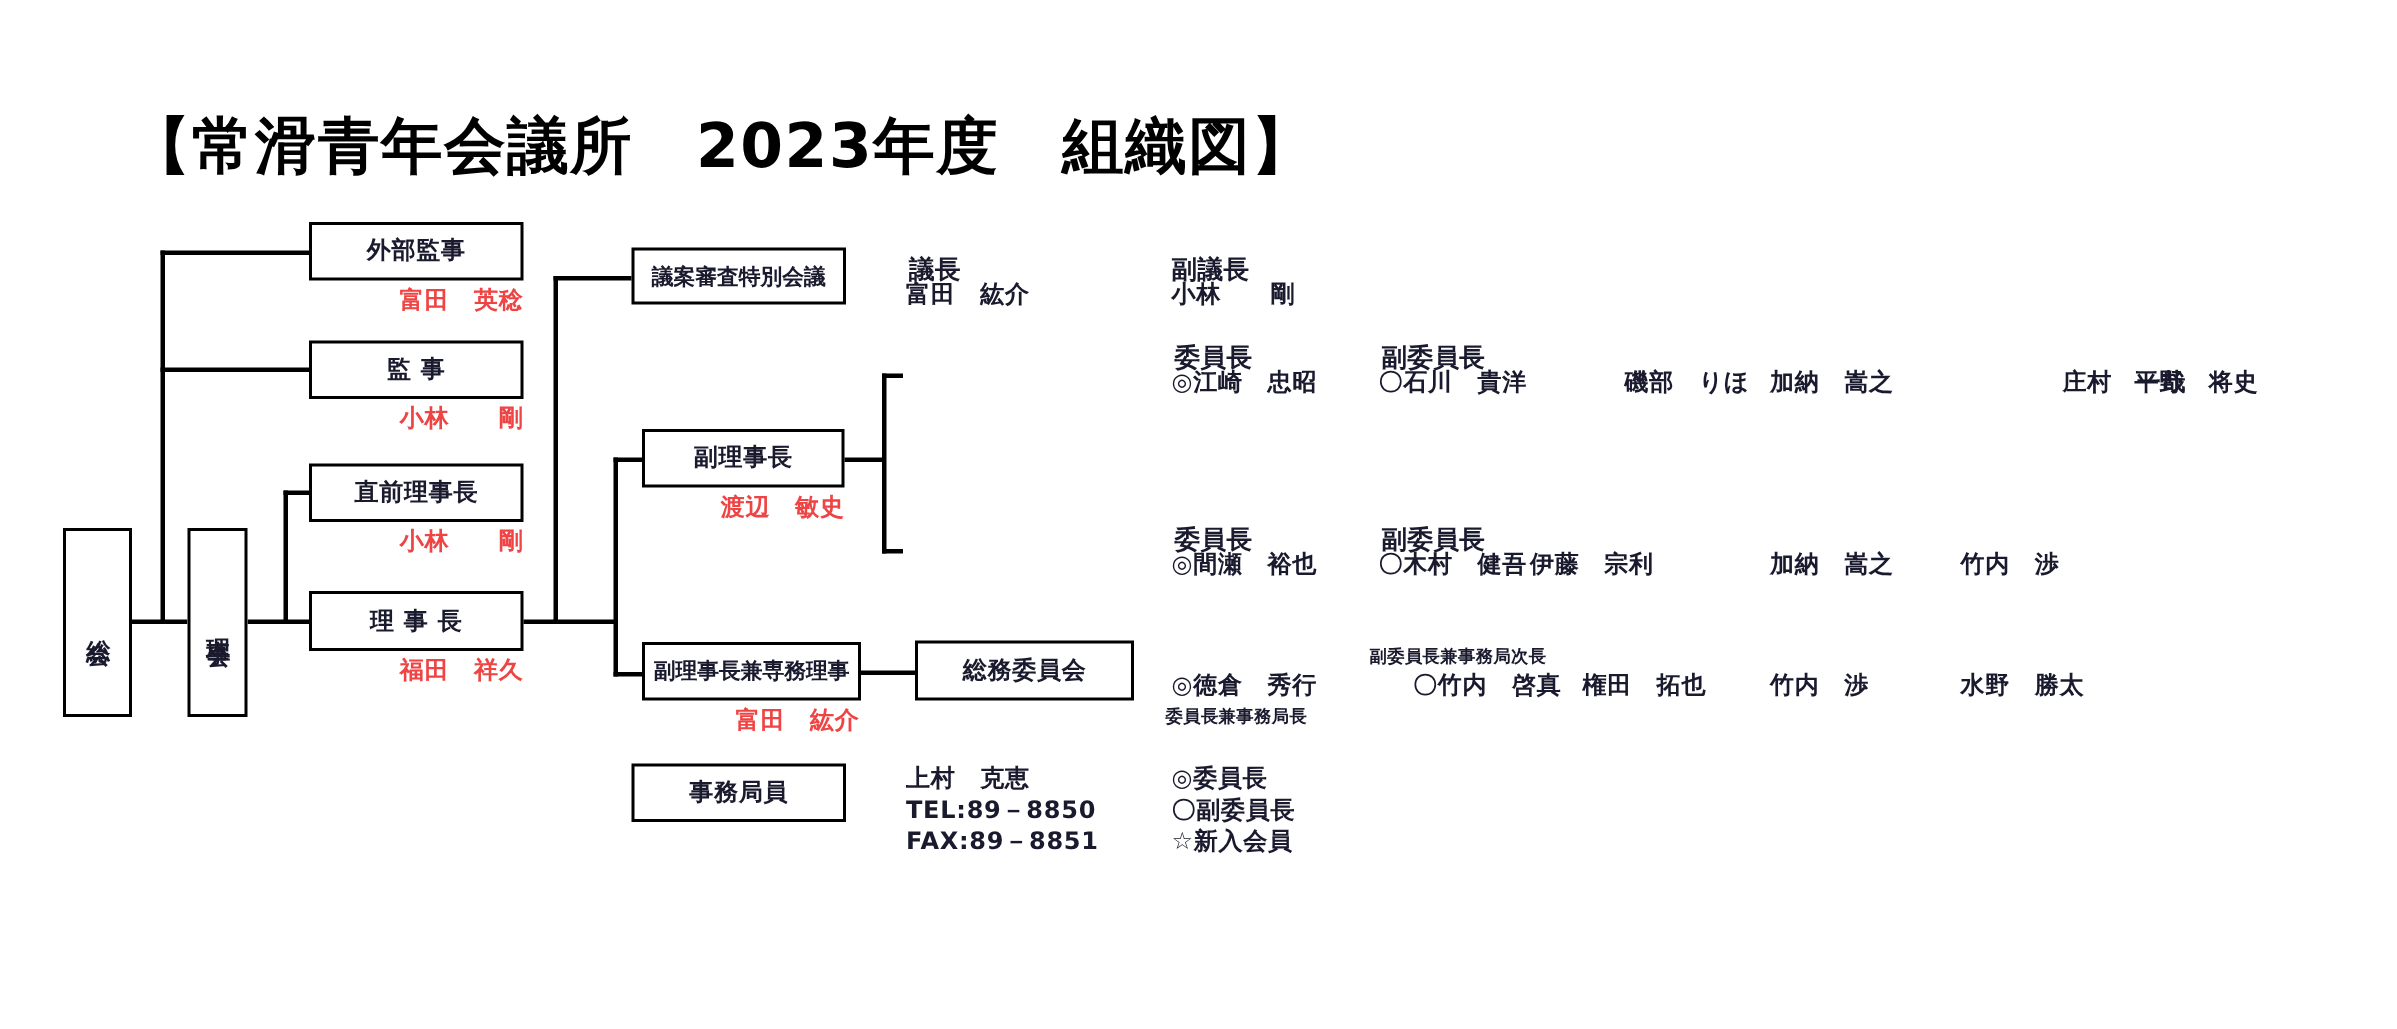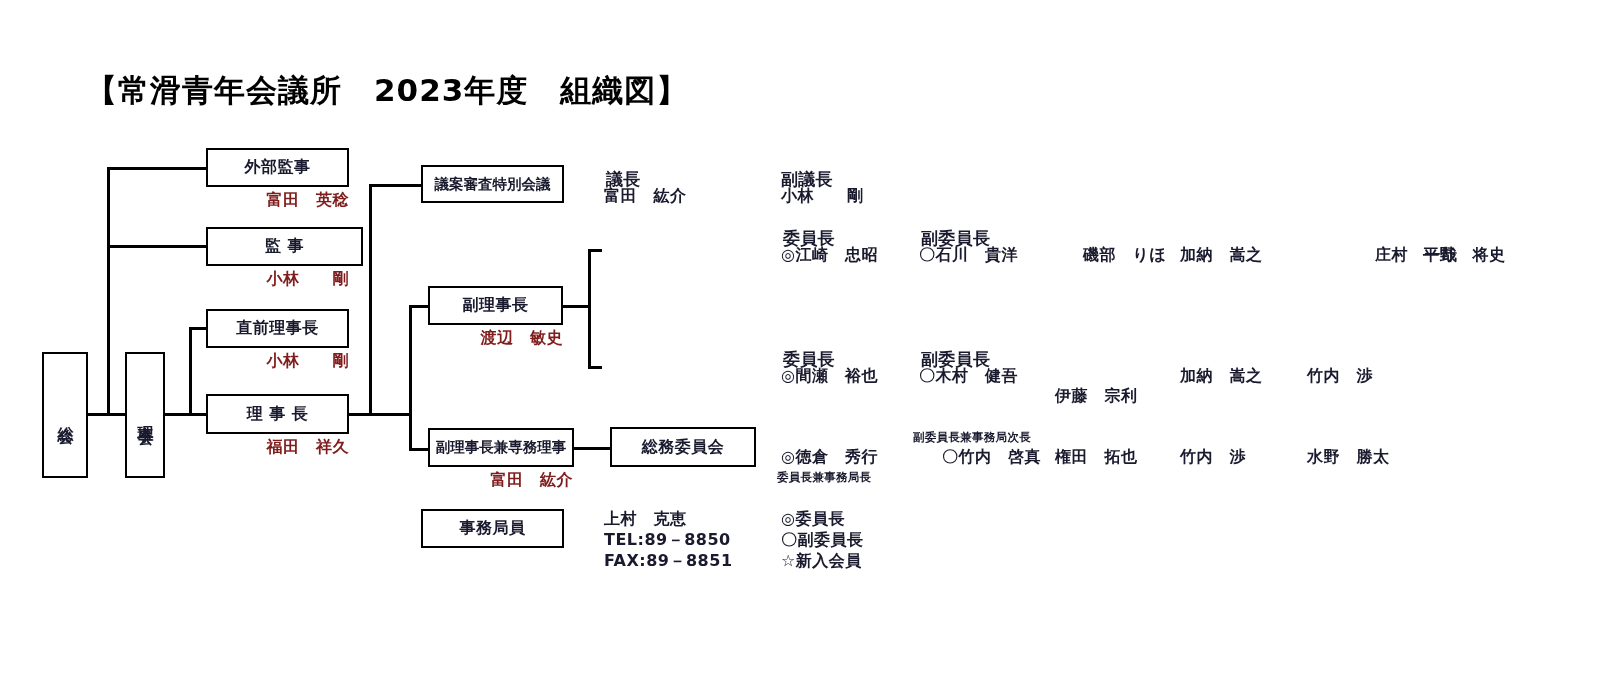--- a/index.html
+++ b/index.html
@@ -9,21 +9,21 @@
     font-family:"DejaVu Sans","Liberation Sans",sans-serif;
     color:#000000;
     overflow:hidden;
     position:relative;
   }
   #root{position:absolute;left:0;top:0;width:1598px;height:686px;}
 
   .title{
     position:absolute;
     left:86px; top:70px;
-    font-size:31px;
+    font-size:41px;
     font-weight:bold;
     letter-spacing:1px;
     white-space:pre;
     color:#000;
   }
 
   
   .box{
     position:absolute;
     border:2.5px solid #000;
@@ -44,21 +44,21 @@
     letter-spacing:2px;
     font-size:16px;
   }
   .box.small{font-size:14.5px;letter-spacing:0px;}
 
   
   .uname{
     position:absolute;
     font-size:16px;
     font-weight:bold;
-    color:#7f1d1d;
+    color:#ef4444;
     white-space:pre;
     letter-spacing:0.5px;
   }
 
   
   .ln{position:absolute;background:#000;}
   .role{
     position:absolute;
     font-size:17px;
     font-weight:bold;
@@ -119,21 +119,21 @@
 
   <div class="ln" style="left:574px;top:447px;width:36px;height:3px;"></div>
 
   <div class="box vert" style="left:42px;top:352px;width:46px;height:126px;">総会</div>
 
   <div class="box vert" style="left:125px;top:352px;width:40px;height:126px;">理事会</div>
 
   <div class="box" style="left:206px;top:148px;width:143px;height:39px;">外部監事</div>
   <div class="uname" style="left:236px;top:190px;width:113px;text-align:right;">富田　英稔</div>
 
-  <div class="box" style="left:206px;top:227px;width:157px;height:39px;">監 事</div>
+  <div class="box" style="left:206px;top:227px;width:143px;height:39px;">監 事</div>
   <div class="uname" style="left:236px;top:269px;width:113px;text-align:right;">小林　　剛</div>
 
   <div class="box" style="left:206px;top:309px;width:143px;height:39px;">直前理事長</div>
   <div class="uname" style="left:236px;top:351px;width:113px;text-align:right;">小林　　剛</div>
 
   <div class="box" style="left:206px;top:394px;width:143px;height:40px;">理 事 長</div>
   <div class="uname" style="left:236px;top:437px;width:113px;text-align:right;">福田　祥久</div>
 
   <div class="box small" style="left:421px;top:165px;width:143px;height:38px;">議案審査特別会議</div>
 
@@ -160,21 +160,21 @@
   <div class="person" style="left:919px;top:245px;">〇石川　貴洋</div>
   <div class="person" style="left:1055px;top:245px;margin-left:28px;">磯部　りほ</div>
   <div class="person" style="left:1180px;top:245px;">加納　嵩之</div>
   <div class="person" style="left:1375px;top:245px;">庄村　一哉</div>
   <div class="person" style="left:1423px;top:245px;">平野　将史</div>
 
   <div class="role" style="left:783px;top:348px;">委員長</div>
   <div class="person" style="left:781px;top:366px;">◎間瀬　裕也</div>
   <div class="role" style="left:921px;top:348px;">副委員長</div>
   <div class="person" style="left:919px;top:366px;">〇木村　健吾</div>
-  <div class="person" style="left:1055px;top:366px;margin-top:20px;">伊藤　宗利</div>
+  <div class="person" style="left:1020px;top:366px;">伊藤　宗利</div>
   <div class="person" style="left:1180px;top:366px;">加納　嵩之</div>
   <div class="person" style="left:1307px;top:366px;">竹内　渉</div>
 
   <div class="role tiny" style="left:777px;top:430px;margin-top:40px;">委員長兼事務局長</div>
   <div class="person" style="left:781px;top:447px;">◎徳倉　秀行</div>
   <div class="role tiny" style="left:913px;top:430px;">副委員長兼事務局次長</div>
   <div class="person" style="left:942px;top:447px;">〇竹内　啓真</div>
   <div class="person" style="left:1055px;top:447px;">権田　拓也</div>
   <div class="person" style="left:1180px;top:447px;">竹内　渉</div>
   <div class="person" style="left:1307px;top:447px;">水野　勝太</div>

